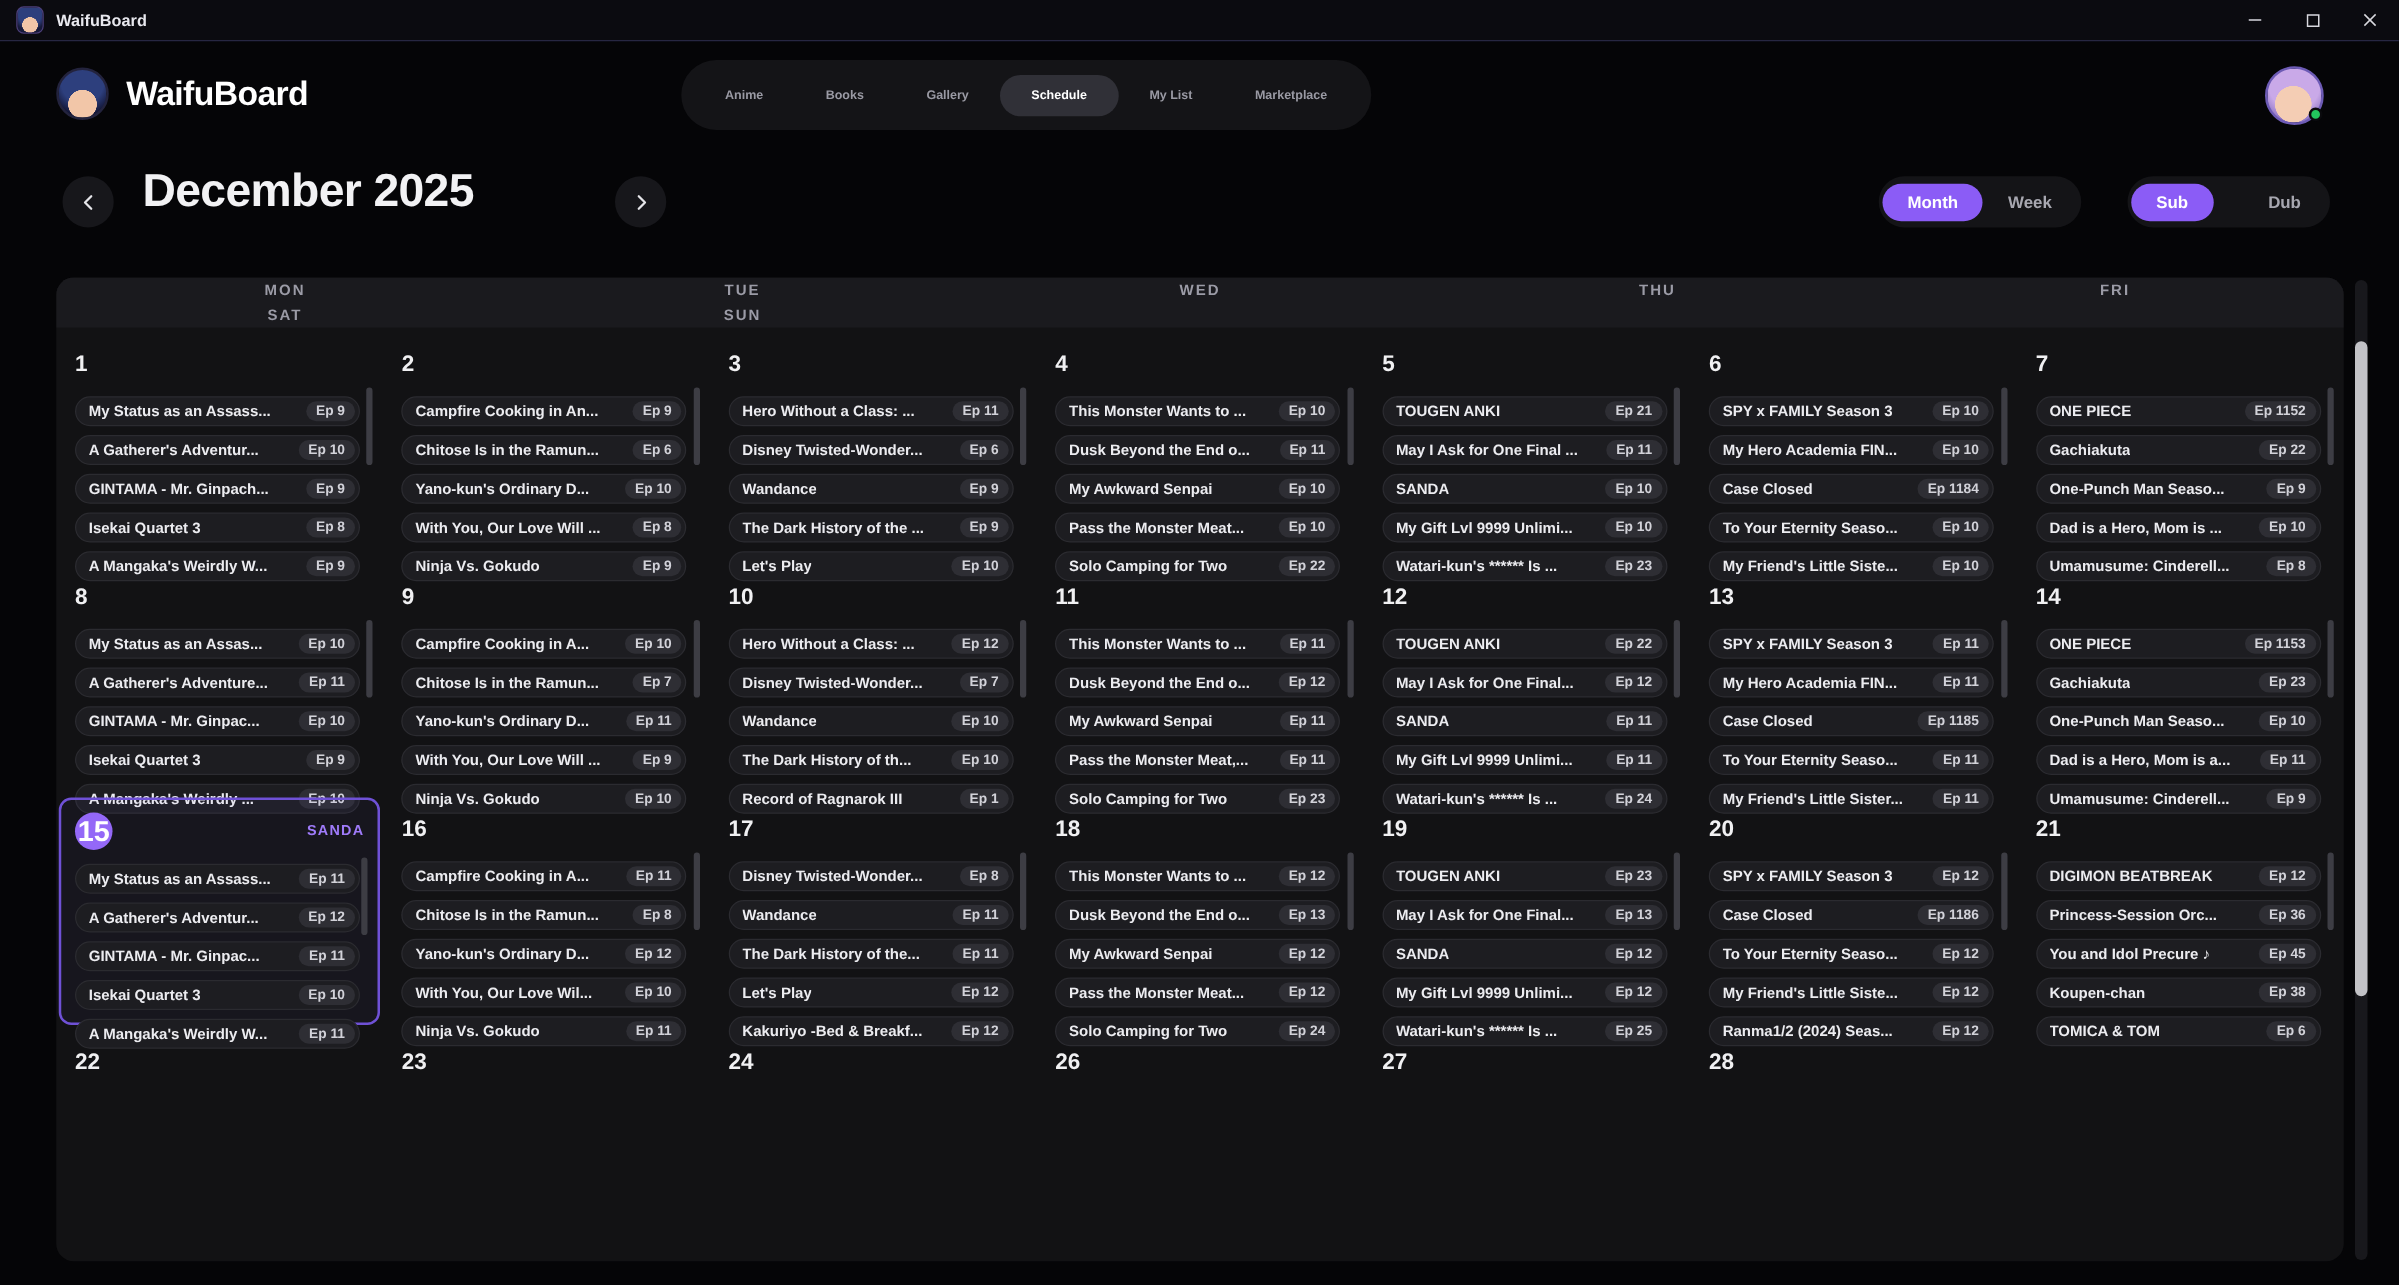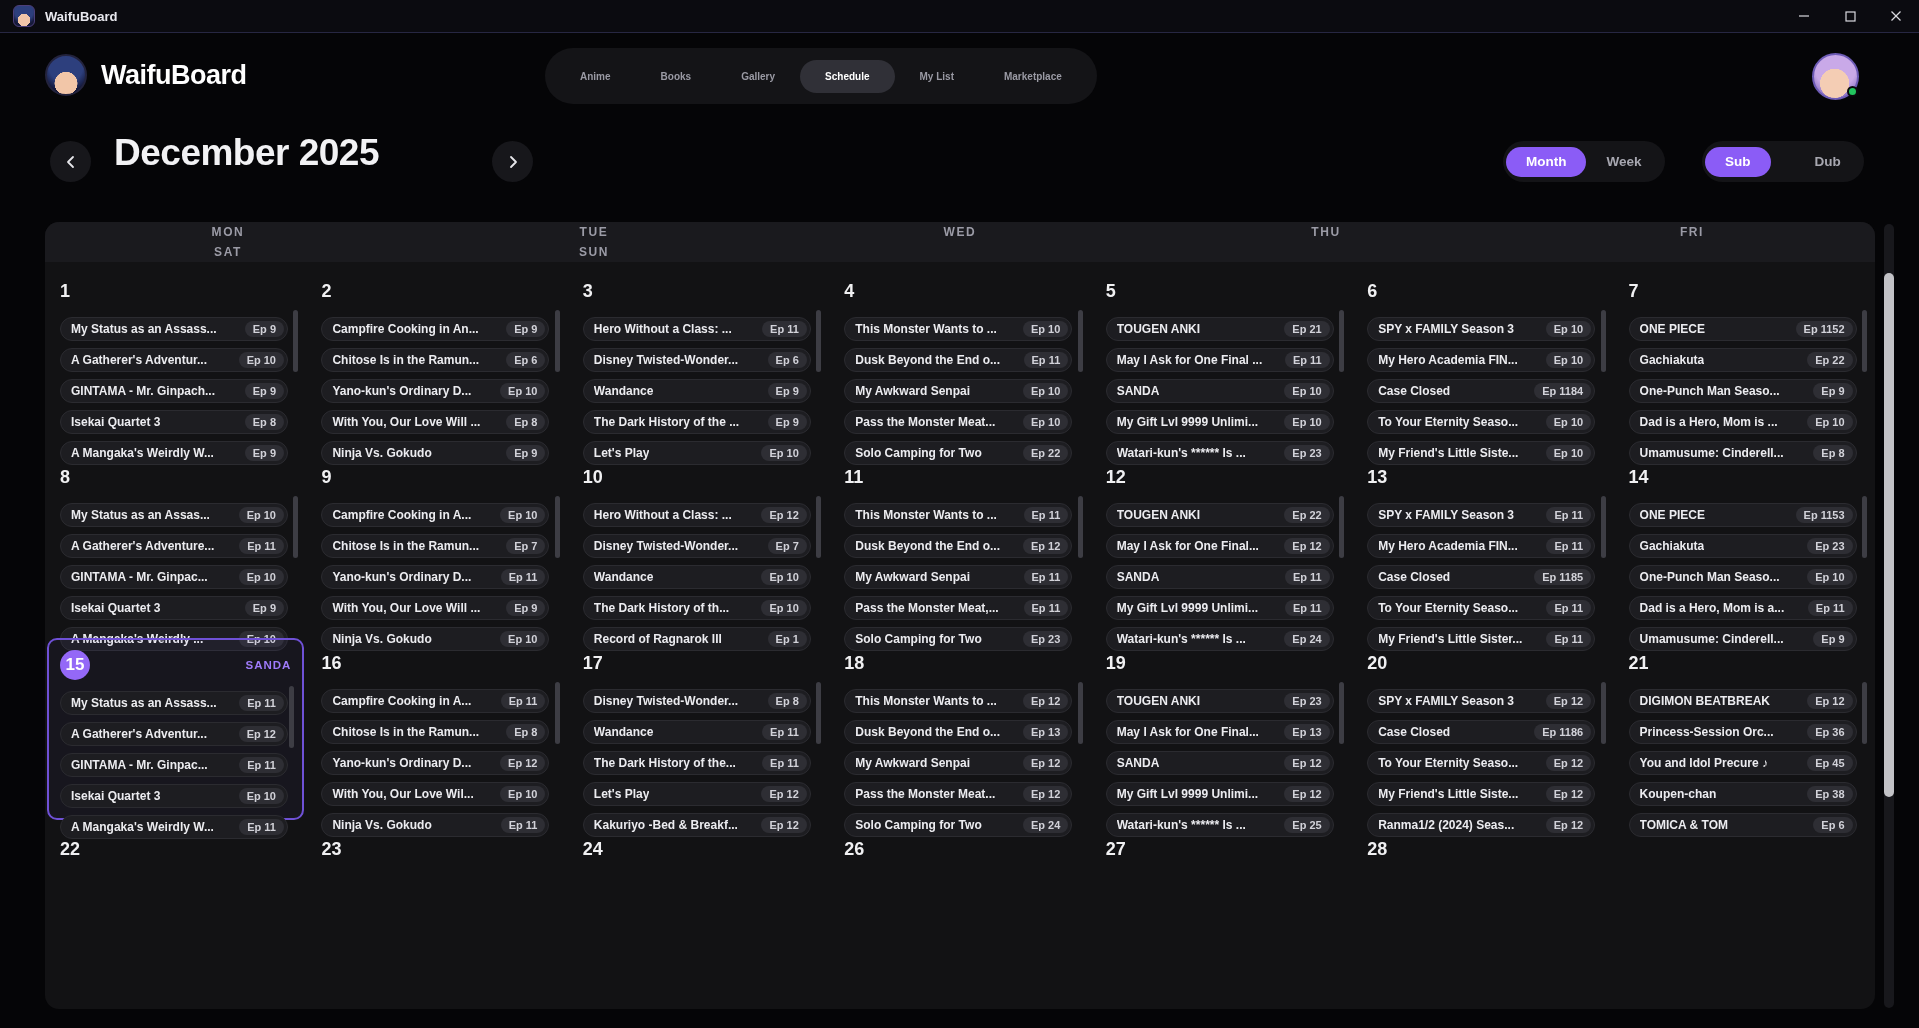--- a/index.html
+++ b/index.html
@@ -62,21 +62,21 @@
   .weekday-row { height:40px; background:#1a1a1e; display:grid; grid-template-columns:repeat(5,1fr);
     align-items:center; }
   .weekday { text-align:center; color:#9b9ba6; font-size:12px; font-weight:bold; letter-spacing:1.6px; }
   .grid { display:grid; grid-template-columns:repeat(7,1fr); grid-template-rows:repeat(4,186px);
     padding-top:2px; }
   .cell { position:relative; padding:12px 13px 6px 15px; border-radius:10px; }
   .cell-head { display:flex; align-items:center; justify-content:space-between; height:30px; }
   .day-num { color:#f0f0f2; font-size:18px; font-weight:800; }
   .cell.today { border:2px solid #6f51d6; background:rgba(124,92,230,0.05); margin:2px; padding:10px 11px 6px 11px; }
   .cell.today .day-num { width:30px; height:30px; border-radius:50%; background:#9468f7; color:#fff;
-    display:flex; align-items:center; justify-content:center; font-size:17px; }
+    display:flex; align-items:center; justify-content:center; font-size:23px; }
   .today-label { color:#9f7bfa; font-size:11.5px; font-weight:800; letter-spacing:1px; display:none; }
   .cell.today .today-label { display:block; }
   .entries { margin-top:11px; display:flex; flex-direction:column; gap:7px; }
   .chip { display:flex; align-items:center; justify-content:space-between; gap:6px;
     background:#1d1d21; border:1px solid #2b2b30; border-radius:12px; padding:2px 3px 2px 10px;
     height:24px; width:228px; cursor:pointer; }
   .chip-title { color:#ececf0; font-size:12px; font-weight:bold; white-space:nowrap; overflow:hidden; }
   .chip-ep { background:#2e2e34; border-radius:10px; padding:2px 8px; color:#d2d2d9;
     font-size:11px; font-weight:bold; white-space:nowrap; flex:none; }
   .mini-scroll { position:absolute; top:46px; right:8px; width:5px; height:62px;

